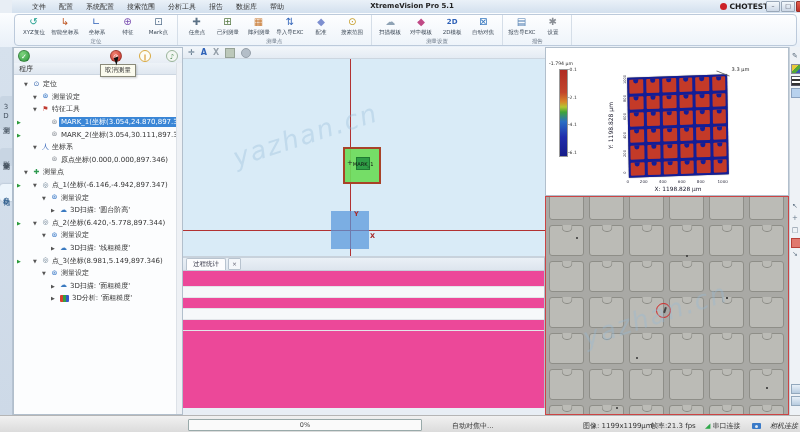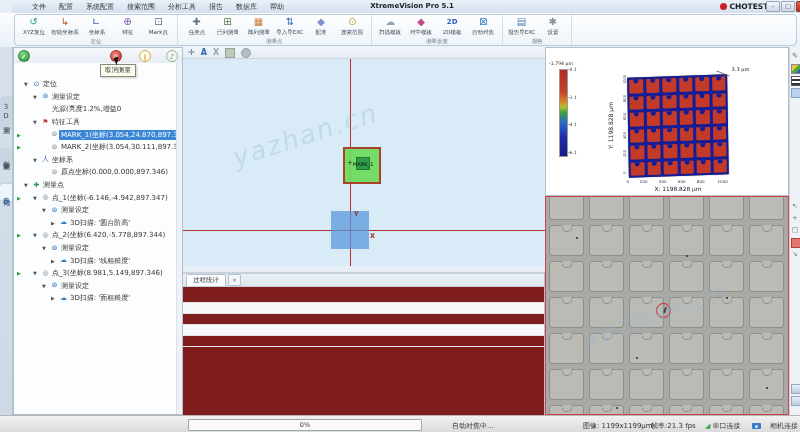--- a/index.html
+++ b/index.html
@@ -76,21 +76,21 @@
   #mark-square{position:absolute;left:160px;top:88px;width:38px;height:37px;background:rgba(108,219,90,.92);
                border:2px solid #a84228;box-sizing:border-box;}
   #mark-inner{position:absolute;left:11px;top:8px;width:12px;height:11px;background:#2f9e46;border:1px solid #1f7a32;}
   #mark-label{position:absolute;left:6px;top:11px;font-size:6px;transform:scale(.85);color:#111;white-space:nowrap;}
   #mark-cross{position:absolute;left:2px;top:10px;font-size:7px;color:#222;}
   #blue-square{position:absolute;left:148px;top:152px;width:38px;height:38px;background:rgba(86,150,219,.72);}
   .axis-label{position:absolute;font-size:6.5px;color:#a82a2a;font-weight:bold;}
   #ylab{left:171px;top:151px;}
   #xlab{left:187px;top:173px;}
   
-  #process{left:183px;top:272px;width:362px;height:152px;background:#7f1d1d;border-top:2px solid #c8d2dc;
+  #process{left:183px;top:256px;width:362px;height:152px;background:#ec4899;border-top:2px solid #c8d2dc;
            border-right:1px solid #b2bfcc;box-sizing:border-box;}
   #proc-tabs{position:absolute;left:0;top:0;width:100%;height:13px;background:linear-gradient(#eaf0f6,#dde5ee);
              border-bottom:1px solid #c5cfda;display:flex;align-items:flex-end;padding-left:3px;box-sizing:border-box;}
   #proc-tab{background:#fdfdfe;border:1px solid #b8c3cf;border-bottom:none;font-size:6.5px;color:#334;
             padding:1px 6px;border-radius:2px 2px 0 0;}
   #proc-close{width:11px;height:10px;border:1px solid #b8c3cf;background:#f4f7fa;font-size:6px;line-height:9px;
               text-align:center;color:#667;margin-left:2px;border-radius:1px;}
   #proc-rows{position:absolute;left:0;top:18px;width:100%;}
   .prow{height:10px;border-bottom:1px solid #e2e5e9;}
   .prow:nth-child(even){background:#f6f8fa;}
@@ -144,21 +144,21 @@
   #strip-bot{position:absolute;left:0;top:334px;width:100%;}
   
   #statusbar{left:0;top:415px;width:800px;height:17px;background:linear-gradient(#f1f1f1,#dadada);
              border-top:1px solid #b5b5b5;font-size:7px;color:#333;}
   #progress{position:absolute;left:188px;top:3px;width:232px;height:10px;border:1px solid #9aa;background:#fafafa;
             text-align:center;line-height:10px;font-size:6.5px;color:#444;border-radius:1px;}
   #st-text{position:absolute;left:452px;top:5px;}
   #st-img{position:absolute;left:583px;top:5px;}
   #st-fps{position:absolute;left:651px;top:5px;}
   #st-serial{position:absolute;left:705px;top:5px;display:flex;gap:2px;align-items:center;}
-  #st-cam{position:absolute;left:752px;top:5px;display:flex;gap:9px;align-items:center;}
+  #st-cam{position:absolute;left:752px;top:5px;display:flex;gap:9px;align-items:center;font-style:italic;}
   .gi-serial-icon{color:#2fa84a;font-size:7px;line-height:7px;}
   .gi-camera-icon{display:inline-block;width:9px;height:6px;background:#3a7ac8;border-radius:1px;position:relative;}
   .gi-camera-icon::after{content:"";position:absolute;left:3px;top:1.5px;width:3px;height:3px;background:#dce8f4;border-radius:50%;}
   
   .gi{display:inline-block;}
   .gi-analysis3d-icon{width:7px;height:7px;background:linear-gradient(90deg,#d84030 0 34%,#38a040 34% 66%,#3858c8 66%);border-radius:1px;margin:0 1px;}
   
   .watermark{position:absolute;font-size:26px;color:rgba(150,185,215,.35);transform:rotate(-18deg);
              font-style:italic;pointer-events:none;z-index:9;letter-spacing:2px;}
 </style>
@@ -289,40 +289,35 @@
 
 <div class="abs" id="left-panel">
   <div id="panel-toolbar">
     <div class="cbtn" id="run-btn">✓</div>
     <div class="cbtn" id="cancel-btn">⊘</div>
     <div class="cbtn" id="pause-btn">‖</div>
     <div class="cbtn" id="speaker-btn">♪</div>
   </div>
   <div id="cursor-arrow"></div>
   <div id="tooltip">取消测量</div>
+  <div id="prog-title">程序</div>
   <div id="tree">
       <div class="trow">
         <span class="t-marker"></span>
         <span class="t-ind" style="width: 0px;"></span>
         <span class="t-arrow">▼</span>
         <span class="gi gi-locate-icon" style="color: rgb(58, 106, 176);">⊙</span>
         <span class="t-text">定位</span>
       </div>
       <div class="trow">
         <span class="t-marker"></span>
         <span class="t-ind" style="width: 9px;"></span>
         <span class="t-arrow">▼</span>
         <span class="gi gi-gear-icon" style="color: rgb(47, 114, 196);">⊛</span>
         <span class="t-text">测量设定</span>
-      </div>
-      <div class="trow">
-        <span class="t-marker"></span>
-        <span class="t-ind" style="width: 18px;"></span>
-        <span class="t-arrow"></span>
-        <span class="t-text">光源(亮度1.2%,增益0</span>
       </div>
       <div class="trow">
         <span class="t-marker"></span>
         <span class="t-ind" style="width: 9px;"></span>
         <span class="t-arrow">▼</span>
         <span class="gi gi-flag-icon" style="color: rgb(192, 58, 48);">⚑</span>
         <span class="t-text">特征工具</span>
       </div>
       <div class="trow sel">
         <span class="t-marker">▶</span>
@@ -414,20 +409,27 @@
         <span class="t-arrow">▼</span>
         <span class="gi gi-gear-icon" style="color: rgb(47, 114, 196);">⊛</span>
         <span class="t-text">测量设定</span>
       </div>
       <div class="trow">
         <span class="t-marker"></span>
         <span class="t-ind" style="width: 27px;"></span>
         <span class="t-arrow">▶</span>
         <span class="gi gi-scan3d-icon" style="color: rgb(58, 122, 192);">☁</span>
         <span class="t-text">3D扫描: '面粗糙度'</span>
+      </div>
+      <div class="trow">
+        <span class="t-marker"></span>
+        <span class="t-ind" style="width: 27px;"></span>
+        <span class="t-arrow">▶</span>
+        <span class="gi gi-analysis3d-icon"></span>
+        <span class="t-text">3D分析: '面粗糙度'</span>
       </div>
     </div>
   <div id="panel-scroll"></div>
 </div>
 
 <div class="abs" id="canvas-toolbar">
   <span class="gi" style="color:#5a7186">✛</span>
   <span class="gi" style="color:#2f62b8;font-weight:bold">A</span>
   <span class="gi" style="color:#96a0aa;font-weight:bold">X</span>
   <span class="sq-icon"></span>

